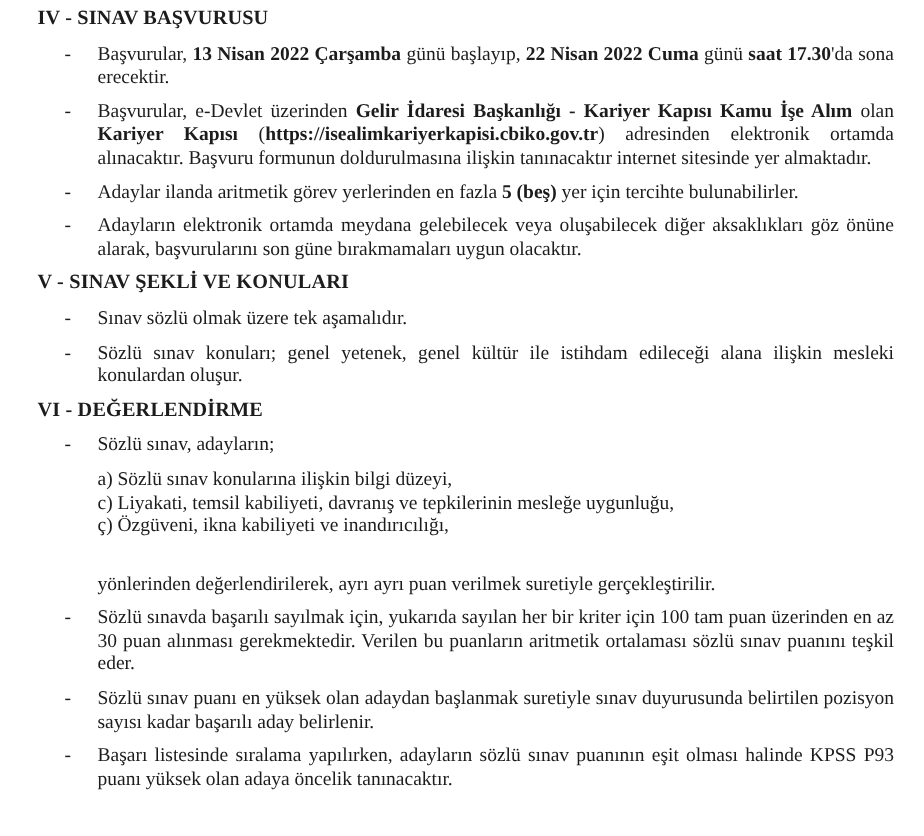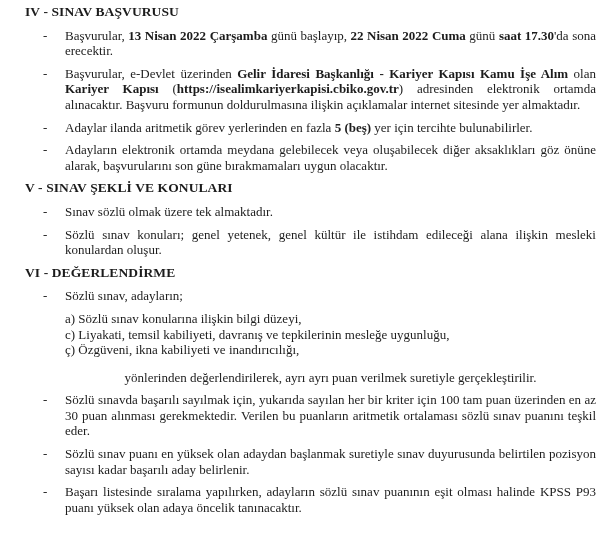--- a/index.html
+++ b/index.html
@@ -32,64 +32,64 @@
     width: 40px;
     padding-left: 18px;
     box-sizing: border-box;
   }
   .bullet-text {
     margin: 0;
     flex: 1;
     text-align: justify;
   }
   .lettered-block {
-    margin: 0 0 12px 40px;
+    margin: 0 0 23px 40px;
   }
   .plain-para {
     margin: 0 0 7px 40px;
-    text-align: center;
+    text-align: left;
   }
   b { font-weight: bold; }
 </style>
 </head>
 <body>
 
 <div class="page">
   <div>
   <section class="doc-section">
     <h2 class="doc-heading">IV - SINAV BAŞVURUSU</h2>
     <div class="section-items">
   <div class="bullet-item">
     <span class="bullet-dash">-</span>
     <p class="bullet-text"><span>Başvurular, </span><b>13 Nisan 2022 Çarşamba</b><span> günü başlayıp, </span><b>22 Nisan 2022 Cuma</b><span> günü </span><b>saat 17.30</b><span>'da sona erecektir.</span></p>
   </div>
 
   <div class="bullet-item">
     <span class="bullet-dash">-</span>
-    <p class="bullet-text"><span>Başvurular, e-Devlet üzerinden </span><b>Gelir İdaresi Başkanlığı - Kariyer Kapısı Kamu İşe Alım</b><span> olan </span><b>Kariyer Kapısı</b><span> (</span><b>https://isealimkariyerkapisi.cbiko.gov.tr</b><span>) adresinden elektronik ortamda alınacaktır. Başvuru formunun doldurulmasına ilişkin açıklamalar internet sitesinde yer almaktadır.</span></p>
+    <p class="bullet-text"><span>Başvurular, e-Devlet üzerinden </span><b>Gelir İdaresi Başkanlığı - Kariyer Kapısı Kamu İşe Alım</b><span> olan </span><b>Kariyer Kapısı</b><span> (</span><b>https://isealimkariyerkapisi.cbiko.gov.tr</b><span>) adresinden elektronik ortamda alınacaktır. Başvuru formunun doldurulmasına ilişkin tanınacaktır internet sitesinde yer almaktadır.</span></p>
   </div>
 
   <div class="bullet-item">
     <span class="bullet-dash">-</span>
     <p class="bullet-text"><span>Adaylar ilanda aritmetik görev yerlerinden en fazla </span><b>5 (beş)</b><span> yer için tercihte bulunabilirler.</span></p>
   </div>
 
   <div class="bullet-item">
     <span class="bullet-dash">-</span>
     <p class="bullet-text"><span>Adayların elektronik ortamda meydana gelebilecek veya oluşabilecek diğer aksaklıkları göz önüne alarak, başvurularını son güne bırakmamaları uygun olacaktır.</span></p>
   </div>
 </div>
   </section>
 
   <section class="doc-section">
     <h2 class="doc-heading">V - SINAV ŞEKLİ VE KONULARI</h2>
     <div class="section-items">
   <div class="bullet-item">
     <span class="bullet-dash">-</span>
-    <p class="bullet-text"><span>Sınav sözlü olmak üzere tek almaktadır.</span></p>
+    <p class="bullet-text"><span>Sınav sözlü olmak üzere tek aşamalıdır.</span></p>
   </div>
 
   <div class="bullet-item">
     <span class="bullet-dash">-</span>
     <p class="bullet-text"><span>Sözlü sınav konuları; genel yetenek, genel kültür ile istihdam edileceği alana ilişkin mesleki konulardan oluşur.</span></p>
   </div>
 </div>
   </section>
 
   <section class="doc-section">

